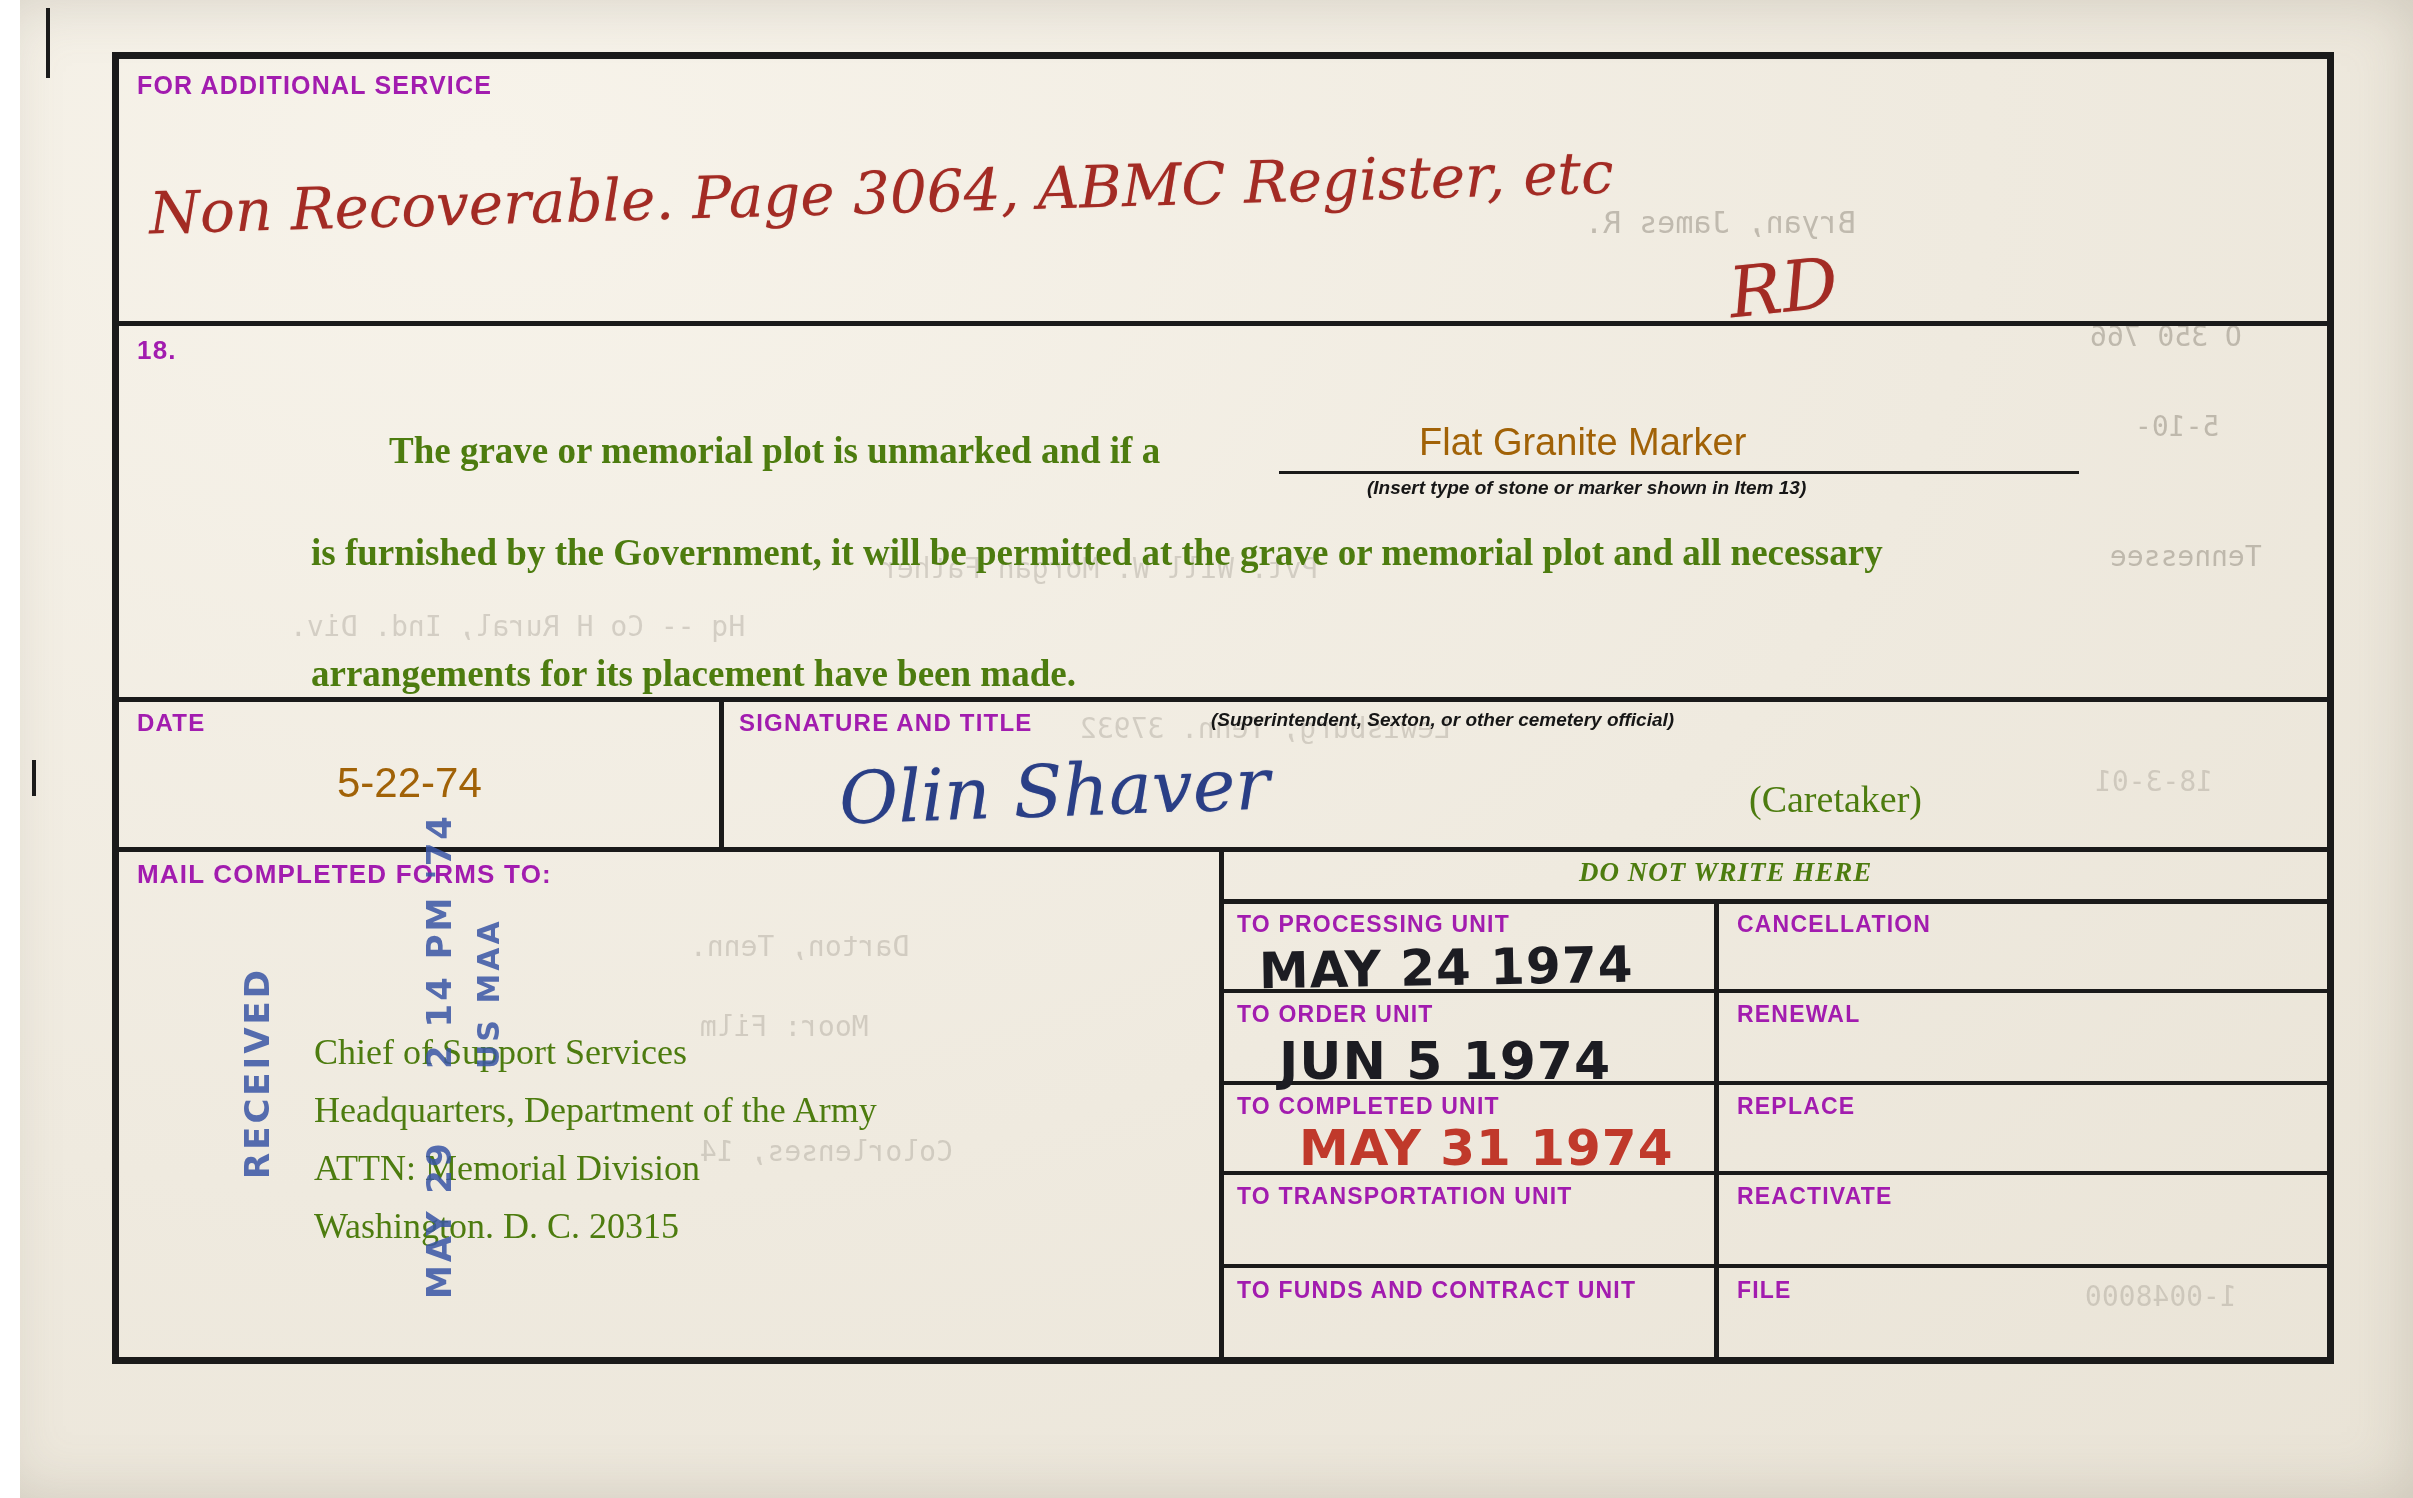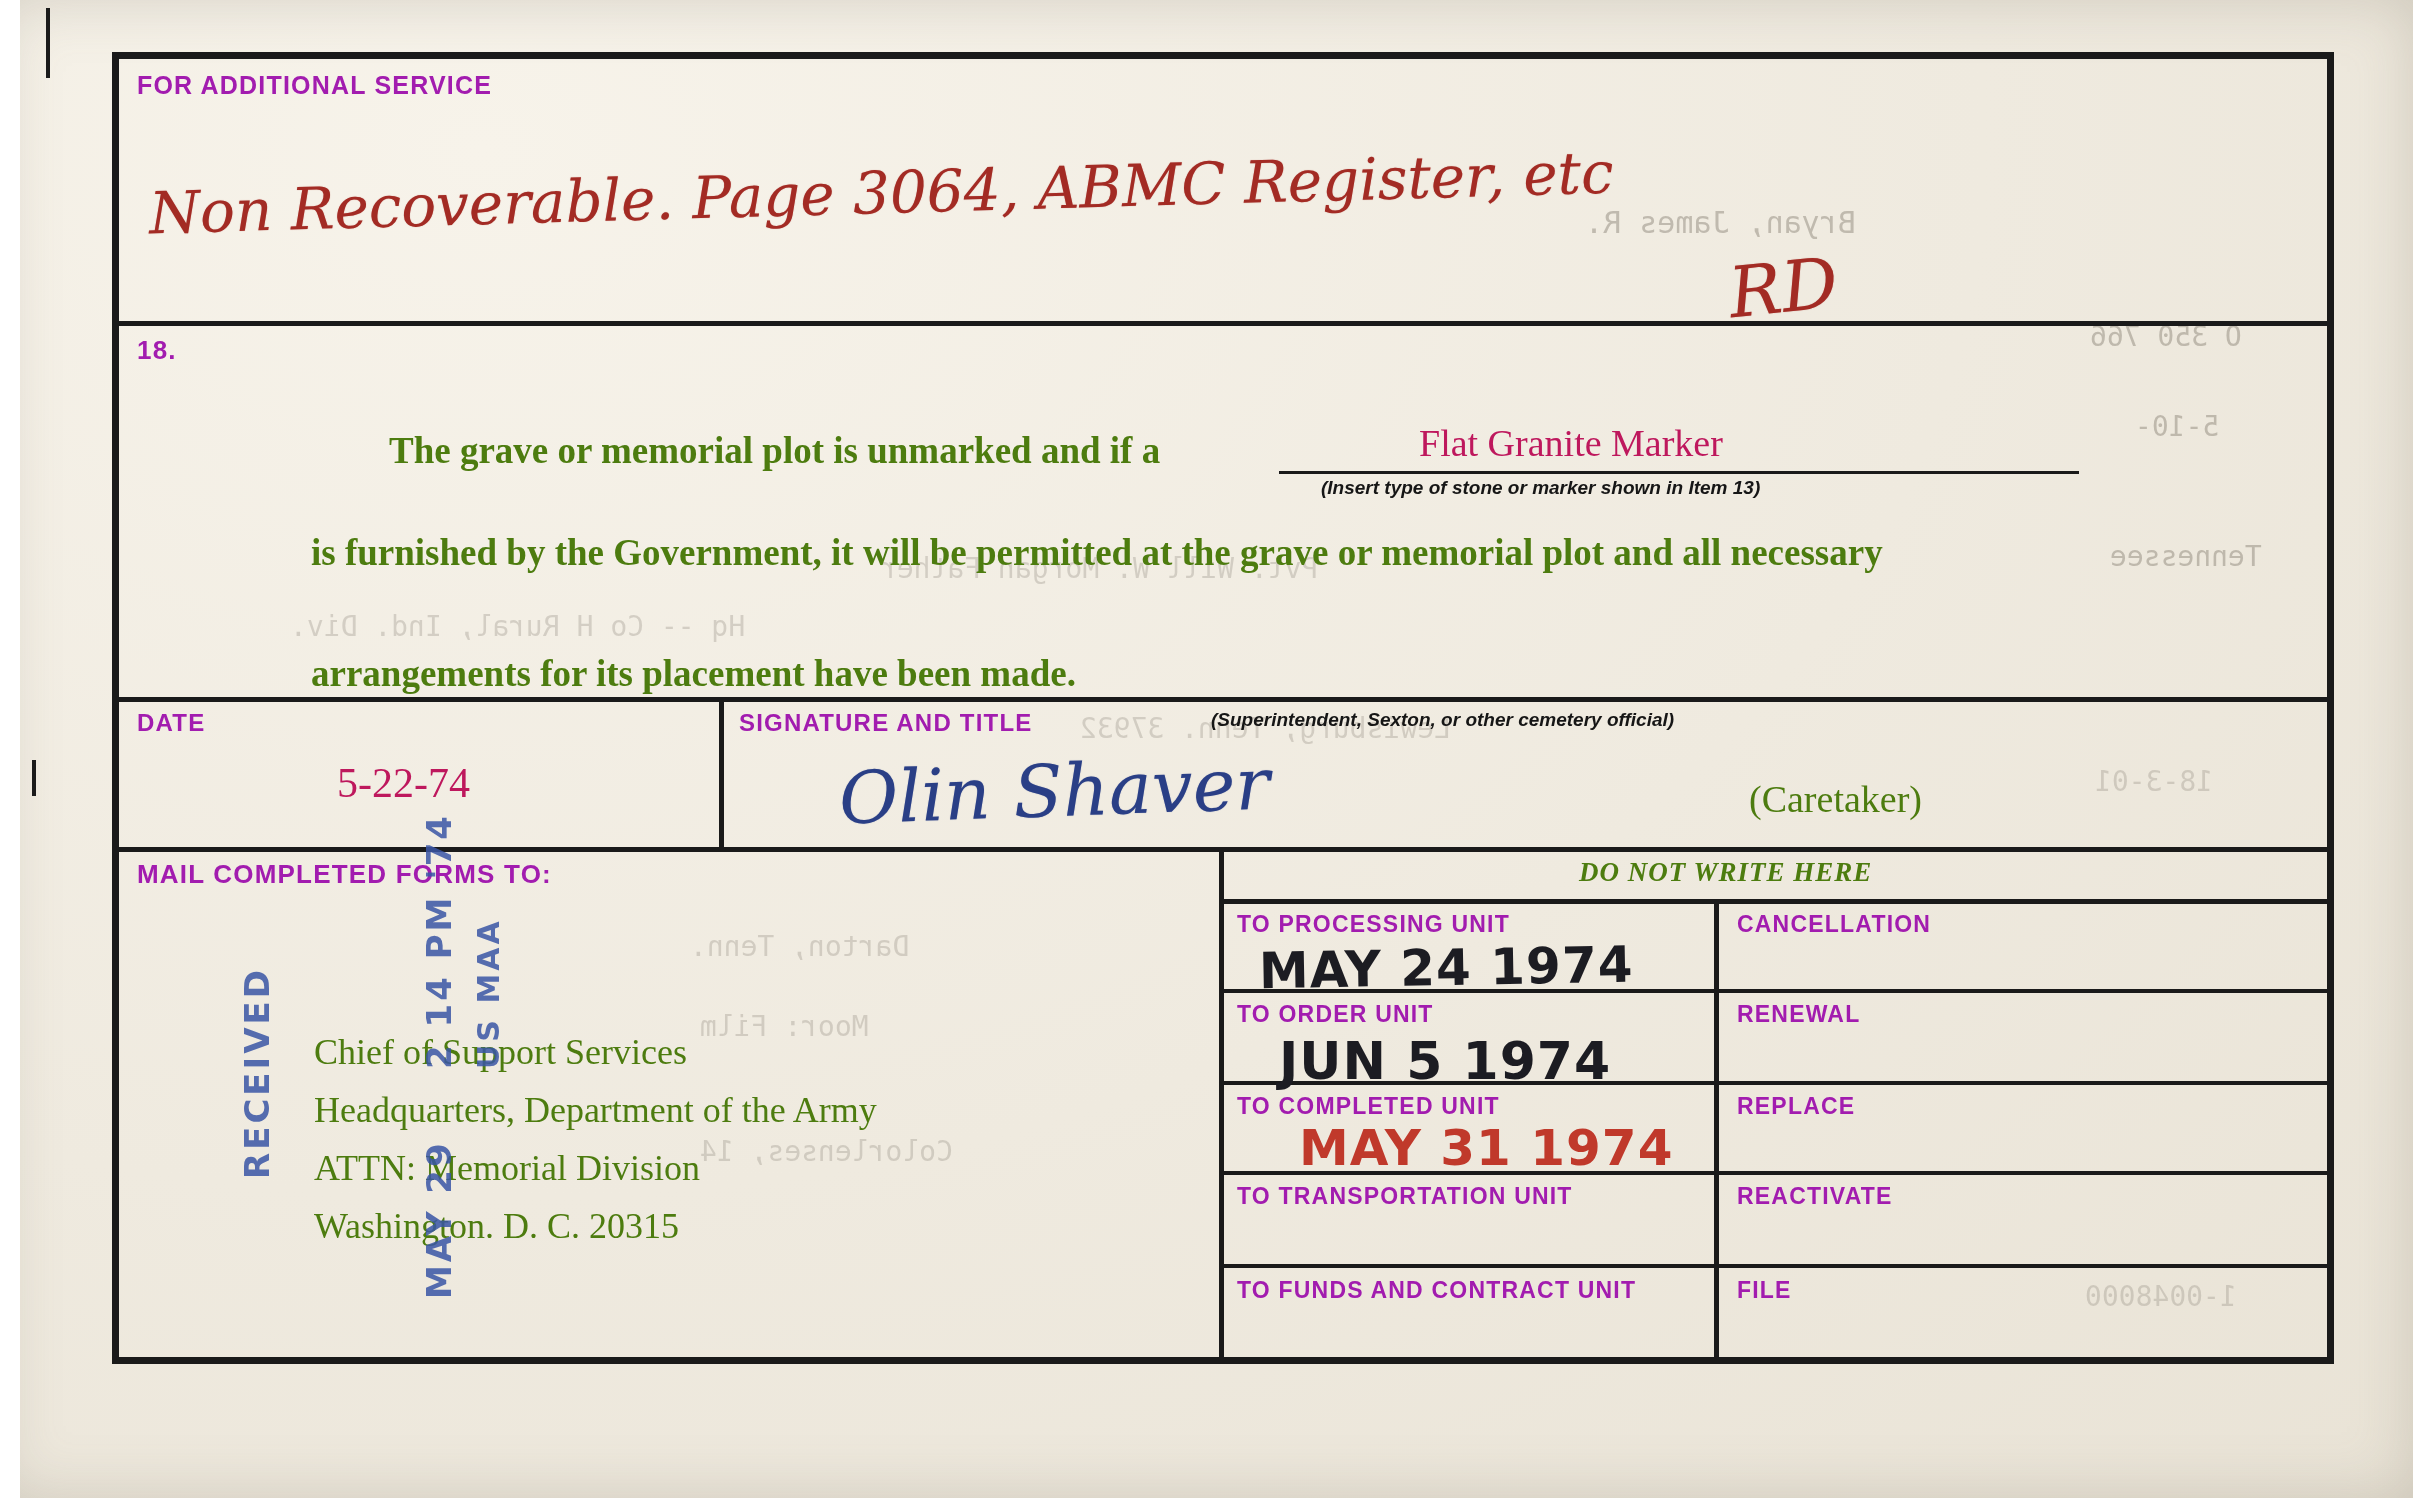--- a/index.html
+++ b/index.html
@@ -99,22 +99,22 @@
     position: absolute;
     font-family: "DejaVu Serif", serif;
     font-style: italic;
     color: #2a3f86;
     white-space: nowrap;
     text-shadow: 0 0 1px rgba(42,63,134,0.4);
   }
   
   .mono {
     position: absolute;
-    font-family: Liberation Serif, serif;
-    color: #be185d;
+    font-family: Liberation Sans, sans-serif;
+    color: #a16207;
     white-space: nowrap;
     text-align: right;
   }
 
   .stamp-black {
     position: absolute;
     font-family: "DejaVu Sans", sans-serif;
     font-weight: bold;
     color: #1c1c22;
     white-space: nowrap;
@@ -198,21 +198,21 @@
   <div class="hand-red" style="left:1610px; top:188px; font-size:70px; transform:rotate(-6deg);">RD</div>
 
   <div class="hline" style="top:262px;"></div>
 
   <div class="lbl" style="left:18px; top:276px; font-size:26px;">18.</div>
 
   <div class="serif" style="left:270px; top:370px; font-size:37px; font-weight:bold;">The grave or memorial plot is unmarked and if a</div>
 
   <div class="mono" style="left:1300px; top:362px; font-size:38px;">Flat Granite Marker</div>
   <div class="underline" style="left:1160px; top:412px; width:800px;"></div>
-  <div class="caption" style="left:1202px; top:418px;">(Insert type of stone or marker shown in Item 13)</div>
+  <div class="caption" style="left:1248px; top:418px;">(Insert type of stone or marker shown in Item 13)</div>
 
   <div class="serif" style="left:192px; top:472px; font-size:37px; font-weight:bold;">is furnished by the Government, it will be permitted at the grave or memorial plot and all necessary</div>
 
   <div class="serif" style="left:192px; top:593px; font-size:37px; font-weight:bold;">arrangements for its placement have been made.</div>
 
   <div class="hline" style="top:638px;"></div>
 
   <div class="lbl" style="left:18px; top:650px; font-size:24px;">DATE</div>
   <div class="mono" style="left:218px; top:700px; font-size:42px;">5-22-74</div>
 

